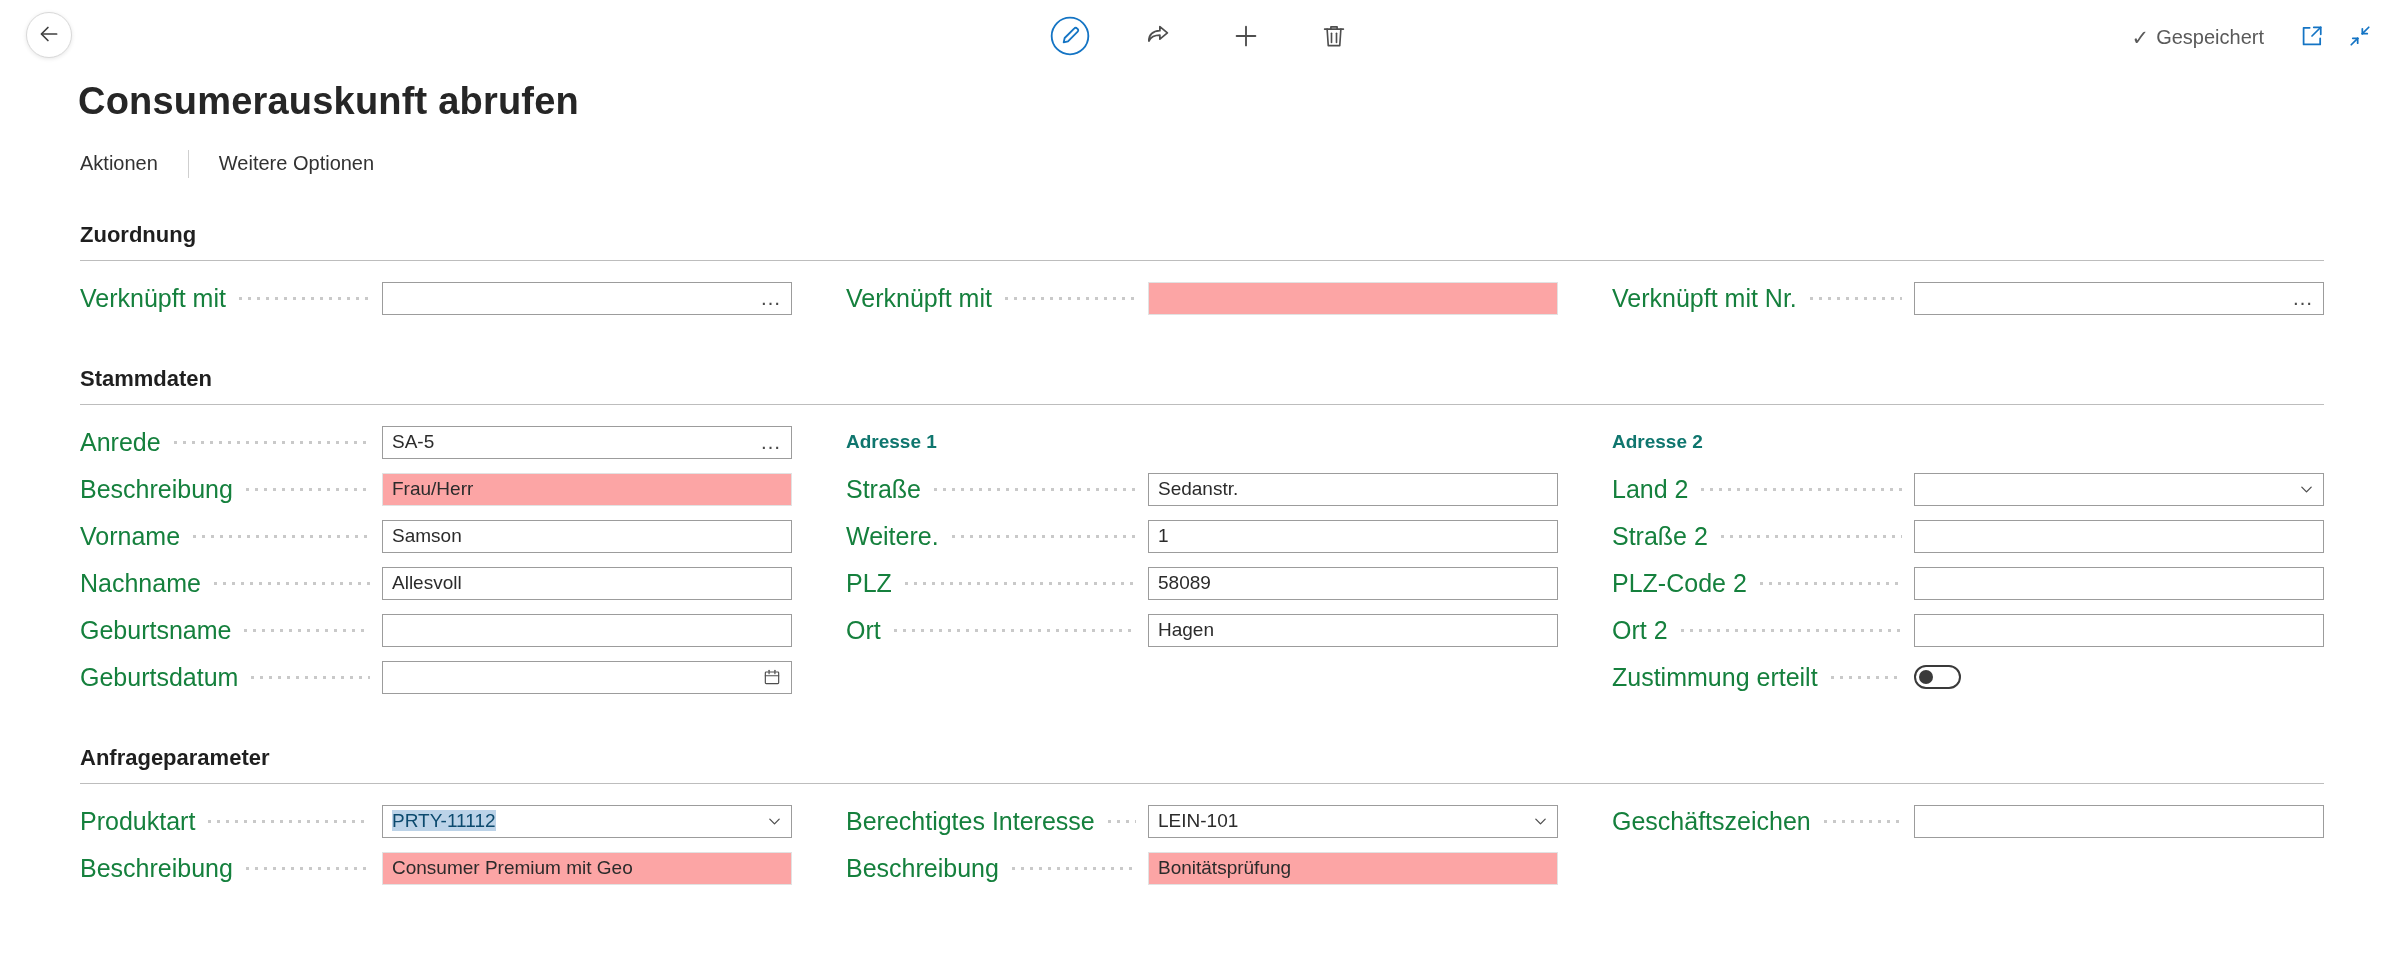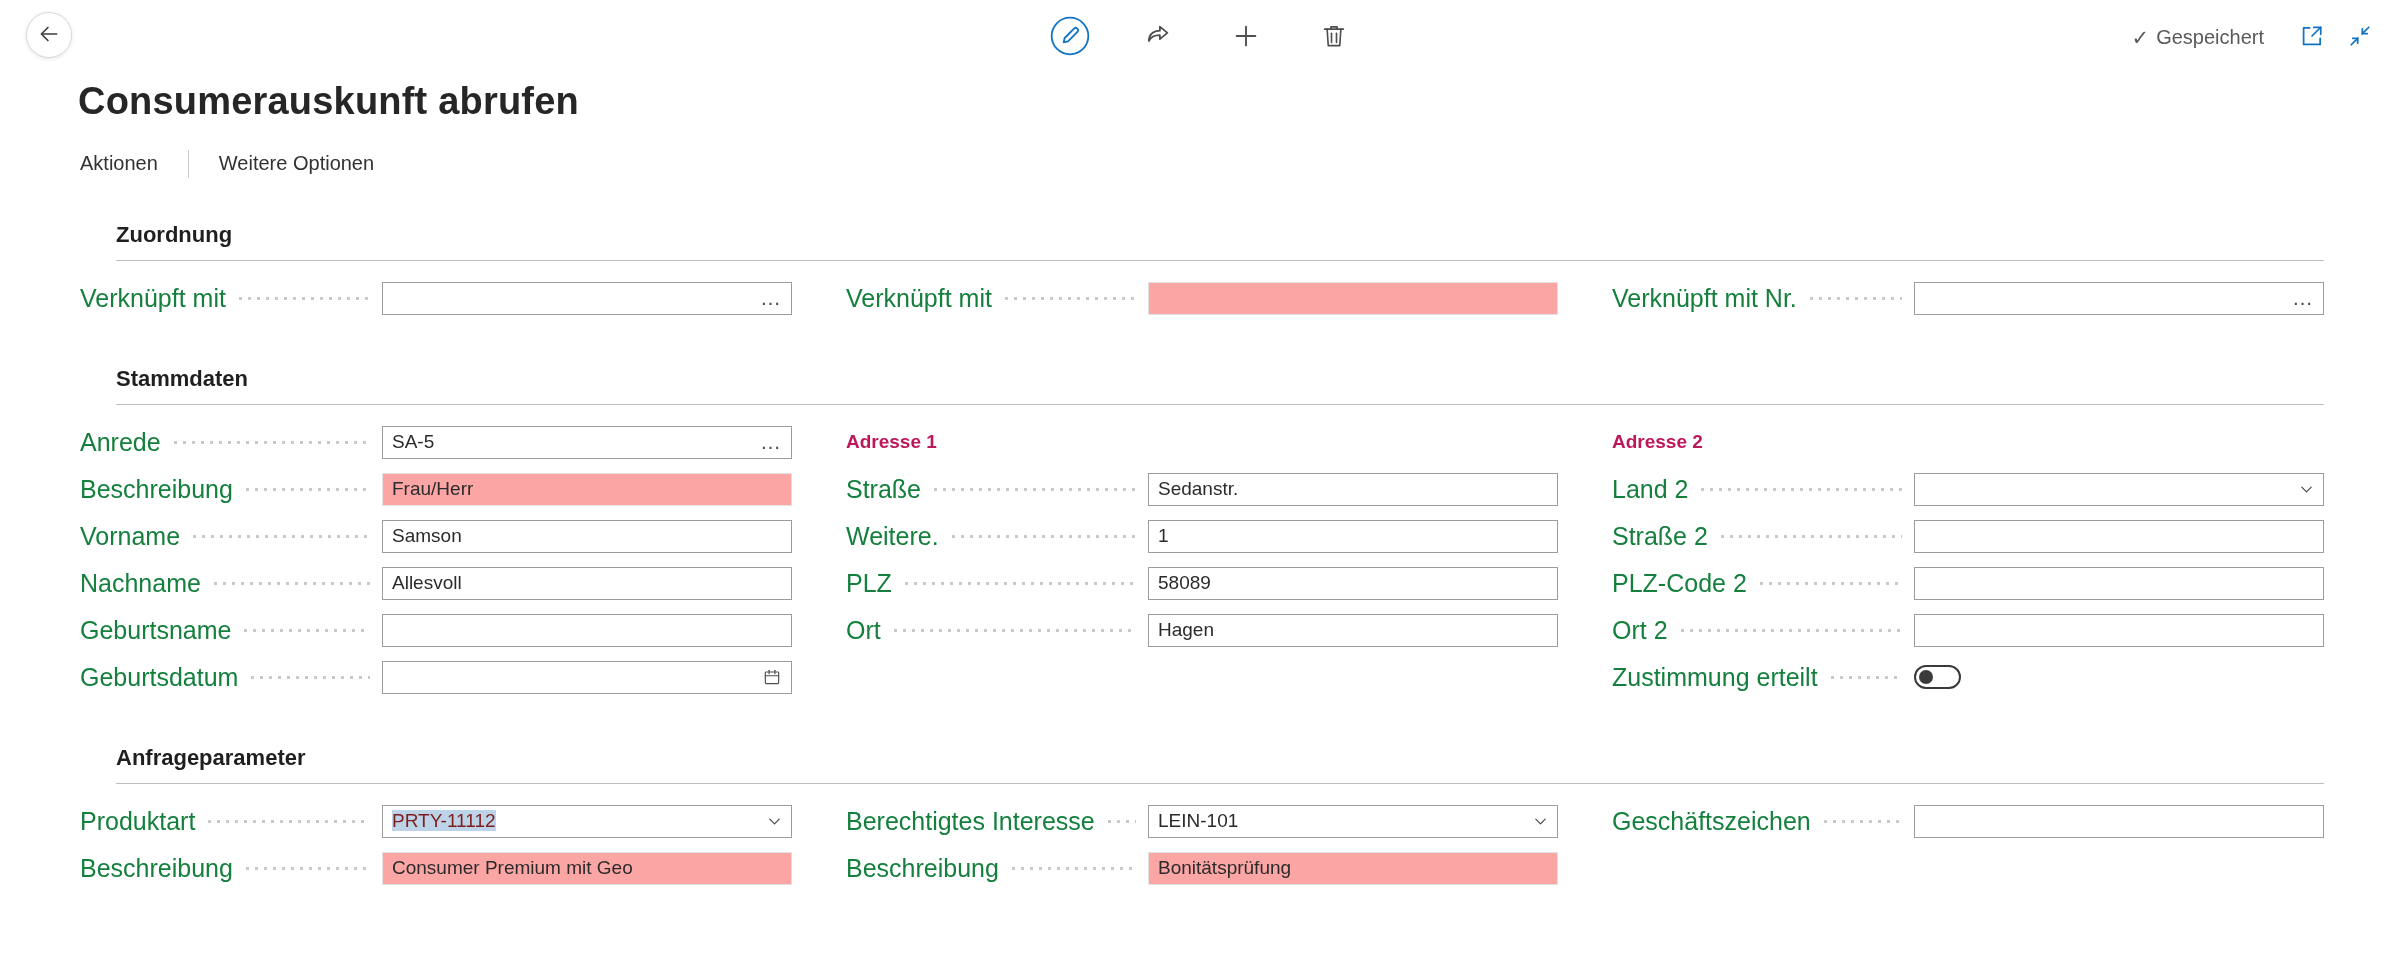--- a/index.html
+++ b/index.html
@@ -45,46 +45,46 @@
   }
   .menubar { margin: 24px 0 0 80px; display: flex; align-items: center; font-size: 20px; color: #323232; }
   .menubar .menu-item { cursor: pointer; }
   .menubar .vdiv { width: 1px; height: 28px; background: #cfcfcf; margin: 0 30px; }
 
   
   .content { margin: 0 80px; }
   .section { margin-top: 44px; }
   .section-heading {
     font-size: 22px; font-weight: 700; color: #1f1f1f;
-    padding-bottom: 12px; border-bottom: 1px solid #bdbdbd; margin-left: 36px;
+    padding-bottom: 12px; border-bottom: 1px solid #bdbdbd;
   }
   .fgrid { display: grid; grid-template-columns: repeat(3, 1fr); column-gap: 54px; margin-top: 14px; }
   .fcol { display: flex; flex-direction: column; }
 
-  .subhead { height: 47px; display: flex; align-items: center; font-size: 19px; font-weight: 700; color: #be185d; }
+  .subhead { height: 47px; display: flex; align-items: center; font-size: 19px; font-weight: 700; color: #0f766e; }
 
   .frow { display: flex; align-items: center; height: 47px; }
   .flabel { font-size: 25px; color: #15803d; white-space: nowrap; padding-right: 10px; }
   .dots {
     flex: 1; min-width: 16px; height: 5px; margin-right: 12px; align-self: center;
     background-image: radial-gradient(circle, #c9c9c9 1.6px, transparent 1.9px);
     background-size: 9px 5px; background-repeat: repeat-x; background-position: 0 center;
   }
   .tbox {
     width: 410px; min-width: 410px; height: 33px;
     border: 1px solid #9c9c9c; background: #fff;
     display: flex; align-items: center; padding: 0 9px;
   }
   .tbox input {
     border: none; outline: none; background: transparent;
     flex: 1; min-width: 0; font-size: 19px; color: #2b2b2b; padding: 0;
     font-family: inherit;
   }
   .tbox.disabled { background: #fca5a5; border-color: #e2e2e2; }
-  .tbox .valtext { flex: 1; font-size: 19px; color: #7f1d1d; white-space: nowrap; overflow: hidden; }
+  .tbox .valtext { flex: 1; font-size: 19px; color: #0c4a6e; white-space: nowrap; overflow: hidden; }
   .sel { background: #bcd3e8; }
   .lookup { color: #4a4a4a; font-size: 21px; line-height: 10px; padding-left: 8px; cursor: pointer; letter-spacing: 1px; }
   .suffix-icon { display: flex; padding-left: 8px; cursor: pointer; }
 
   .toggle-slot { width: 410px; min-width: 410px; display: flex; align-items: center; }
   .toggle {
     width: 47px; height: 24px; border: 2px solid #3a3a3a; border-radius: 13px;
     position: relative; background: #fff; cursor: pointer;
   }
   .toggle .knob {

